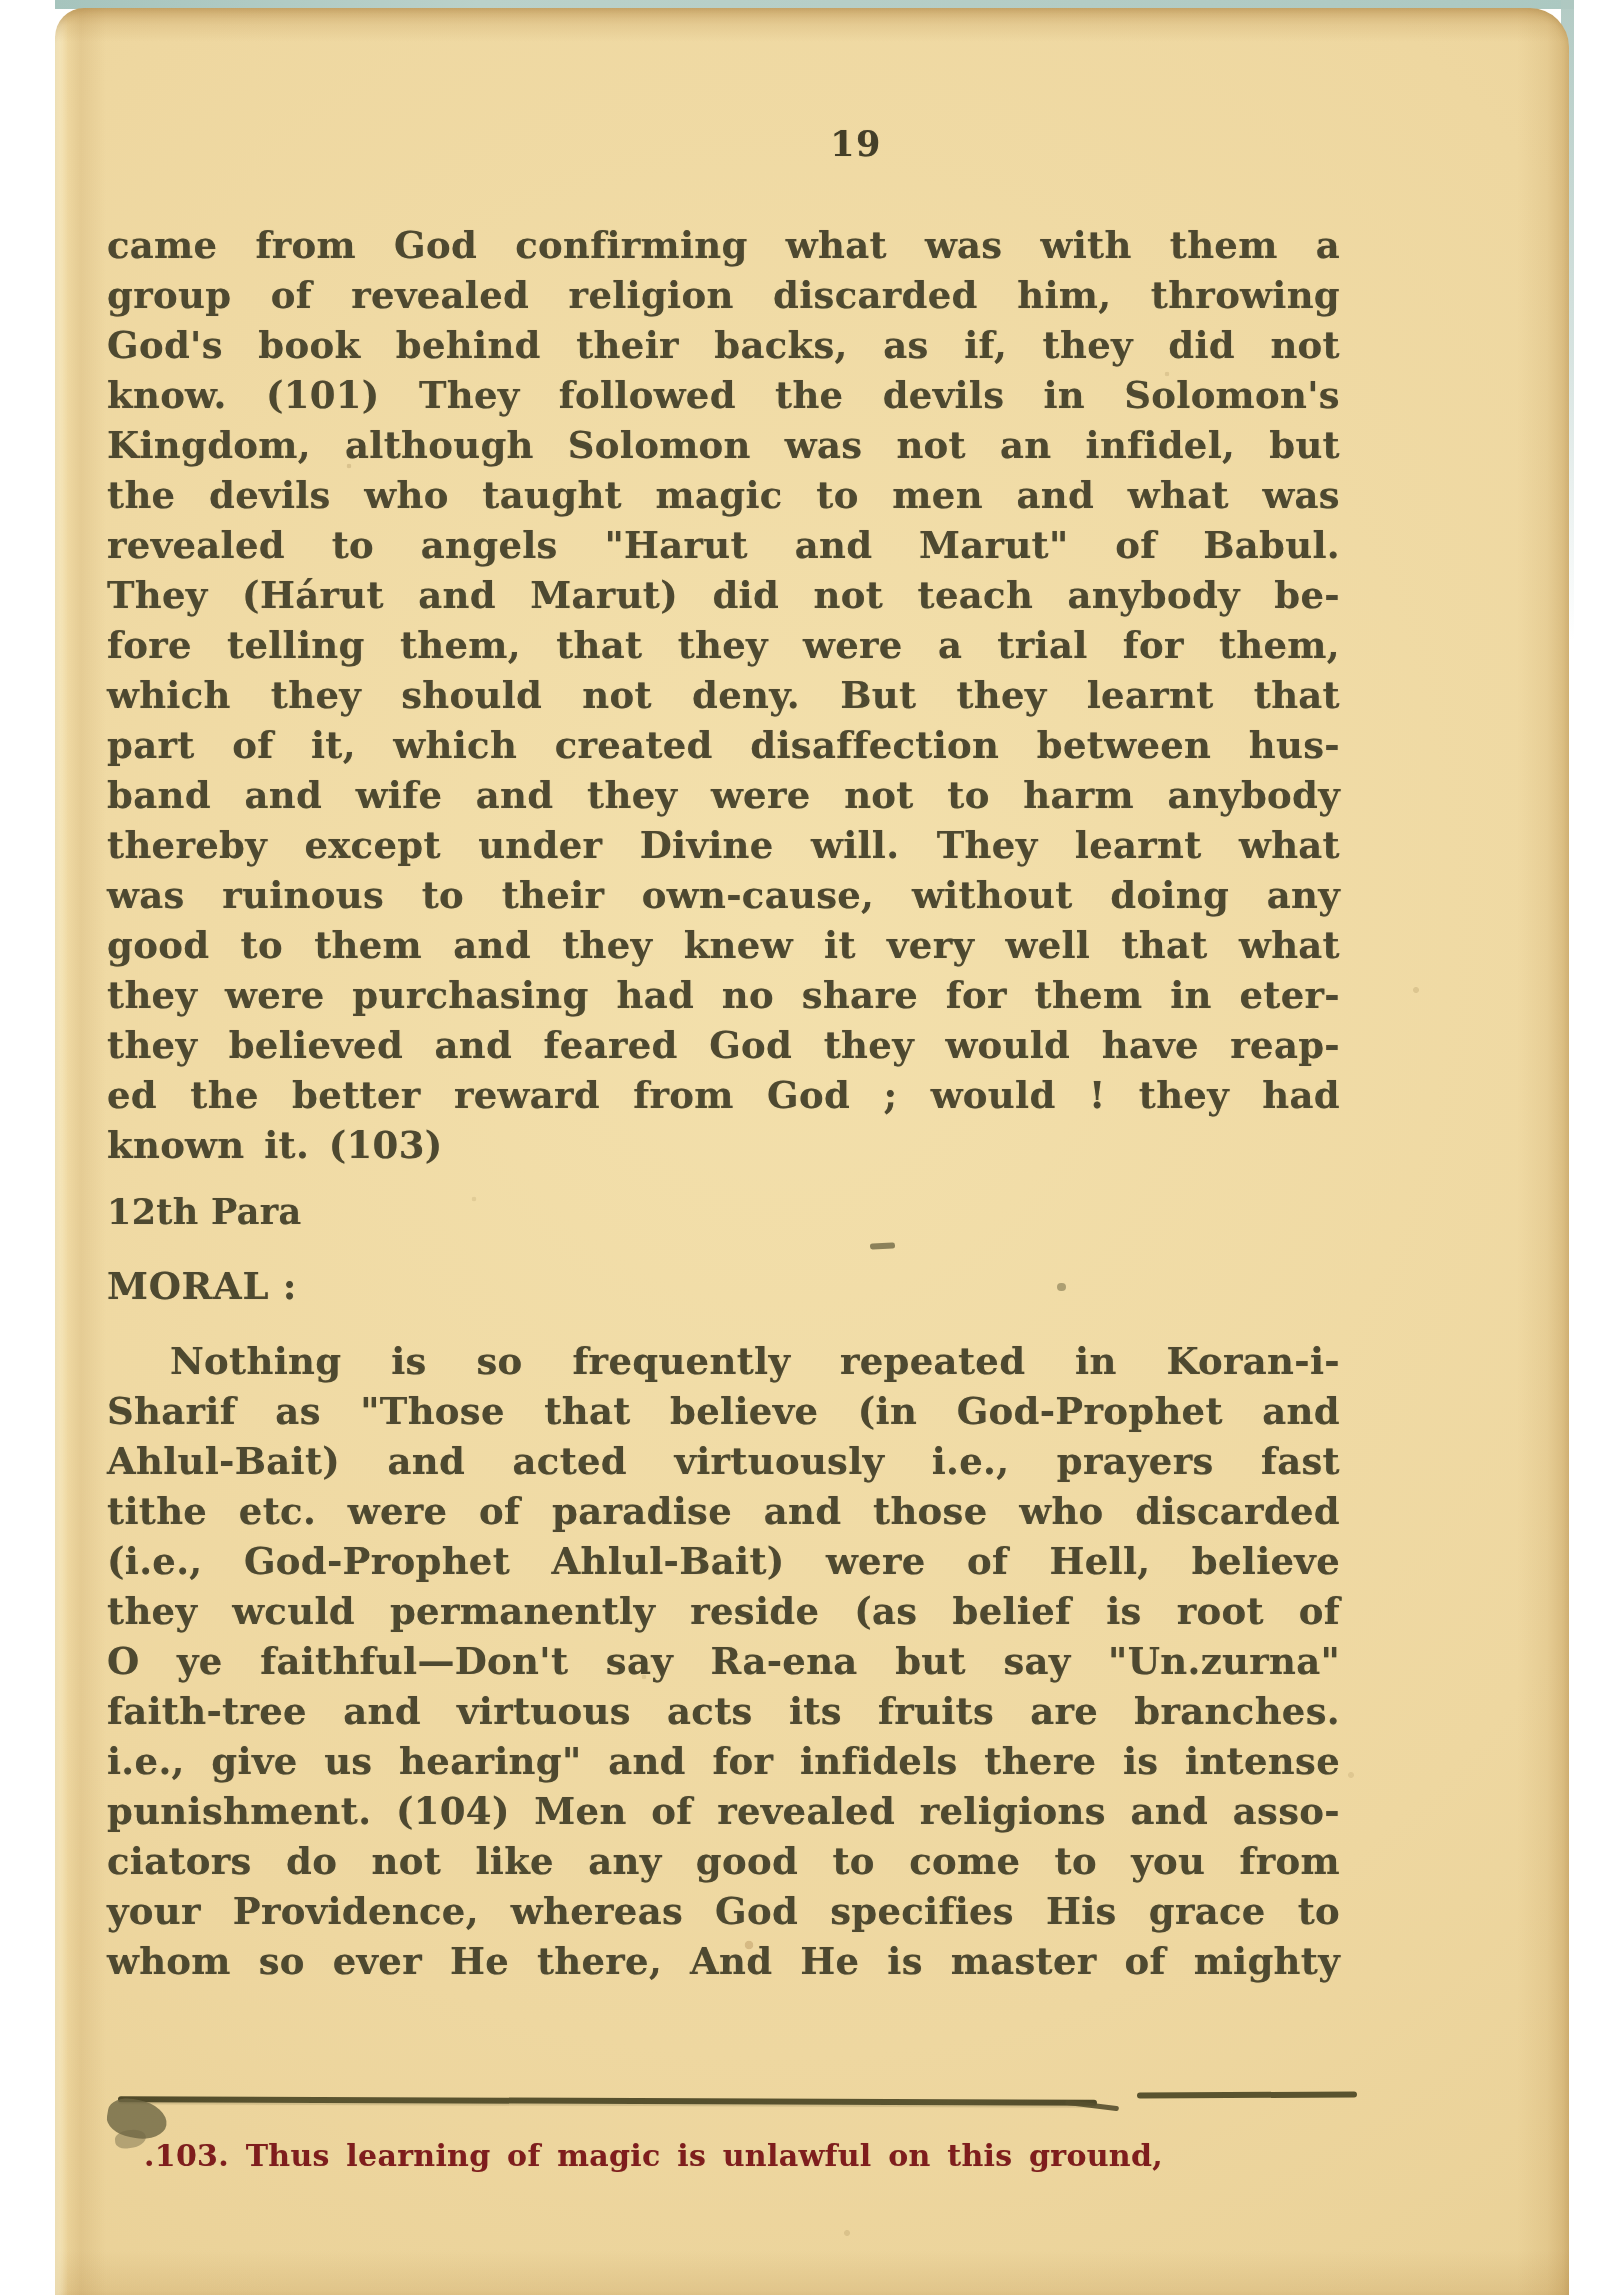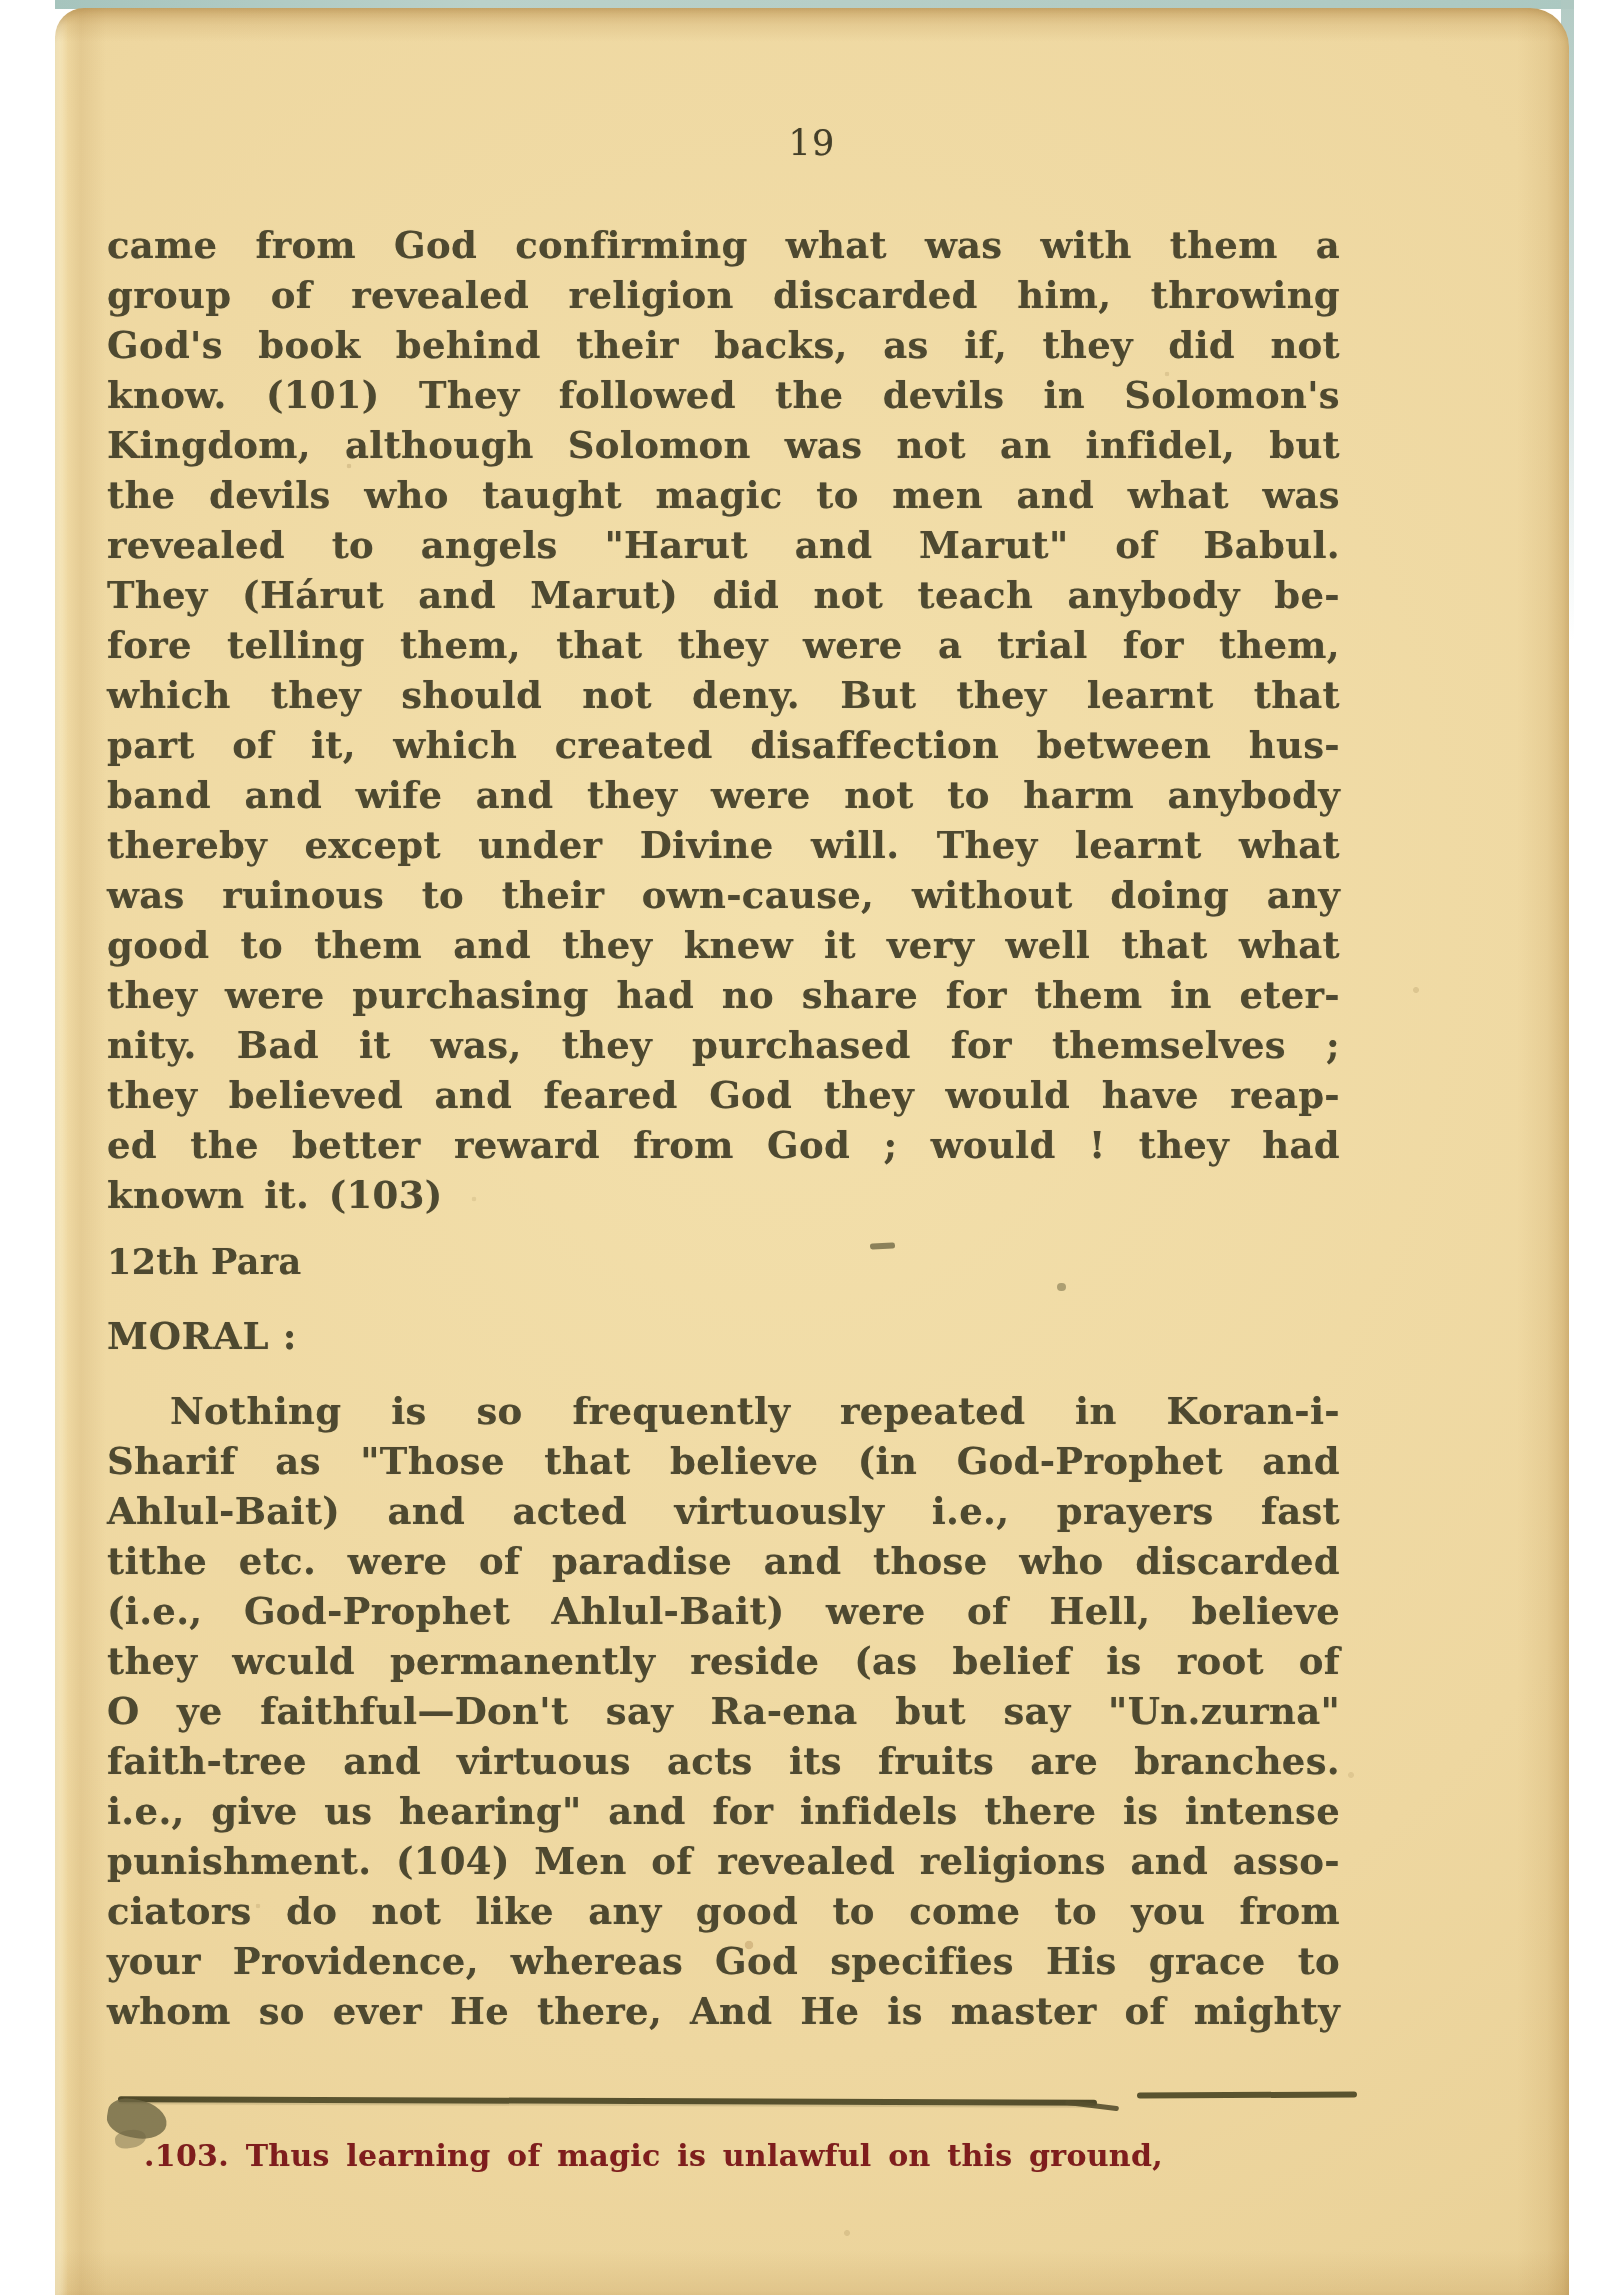--- a/index.html
+++ b/index.html
@@ -39,22 +39,22 @@
       radial-gradient(circle at 589px 1669px, rgba(120,90,40,.14) 0 2px, transparent 2.6px),
       radial-gradient(circle at 694px 1937px, rgba(140,95,45,.25) 0 3.9px, transparent 4.6px),
       radial-gradient(circle at 203px 1898px, rgba(120,90,40,.15) 0 2px, transparent 2.6px),
       radial-gradient(circle at 1296px 1767px, rgba(120,90,40,.13) 0 2.6px, transparent 3.3px),
       radial-gradient(circle at 792px 2225px, rgba(120,90,40,.15) 0 2.6px, transparent 3.3px),
       radial-gradient(circle at 419px 1191px, rgba(120,90,40,.12) 0 2px, transparent 2.6px),
       radial-gradient(circle at 1230px 641px, rgba(120,90,40,.13) 0 2px, transparent 2.6px);
   }
   .pagenum{
     position:absolute;left:0;top:115px;width:100%;
-    text-align:center;font-size:35px;font-weight:normal;color:#443f29;
-    letter-spacing:1.3px;text-shadow:0 0 0.7px rgba(68,63,41,.5);
+    text-align:center;font-size:35px;font-weight:bold;color:#443f29;
+    letter-spacing:1.3px;text-shadow:0 0 0.7px rgba(68,63,41,.5);padding-left:44px;
   }
   .column{
     position:absolute;left:52px;top:212px;width:1233px;
     color:#4e4930;font-size:37px;font-weight:bold;letter-spacing:0.3px;
     text-shadow:0 0 0.7px rgba(78,73,48,.45);
   }
   .line{
     height:50px;line-height:50px;
     text-align:justify;text-align-last:justify;
   }
@@ -130,21 +130,20 @@
     <div class="line">revealed to angels "Harut and Marut" of Babul.</div>
     <div class="line">They (Hárut and Marut) did not teach anybody be-</div>
     <div class="line">fore telling them, that they were a trial for them,</div>
     <div class="line">which they should not deny. But they learnt that</div>
     <div class="line">part of it, which created disaffection between hus-</div>
     <div class="line">band and wife and they were not to harm anybody</div>
     <div class="line">thereby except under Divine will. They learnt what</div>
     <div class="line">was ruinous to their own-cause, without doing any</div>
     <div class="line">good to them and they knew it very well that what</div>
     <div class="line">they were purchasing had no share for them in eter-</div>
-    <div class="line">nity. Bad it was, they purchased for themselves ;</div>
     <div class="line">they believed and feared God they would have reap-</div>
     <div class="line">ed the better reward from God ; would ! they had</div>
     <div class="line short">known it. (103)</div>
 
     <div class="label-line para-label sp1">12th Para</div>
     <div class="label-line moral-label sp2">MORAL :</div>
 
     <div class="line indent sp3">Nothing is so frequently repeated in Koran-i-</div>
     <div class="line">Sharif as "Those that believe (in God-Prophet and</div>
     <div class="line">Ahlul-Bait) and acted virtuously i.e., prayers fast</div>

